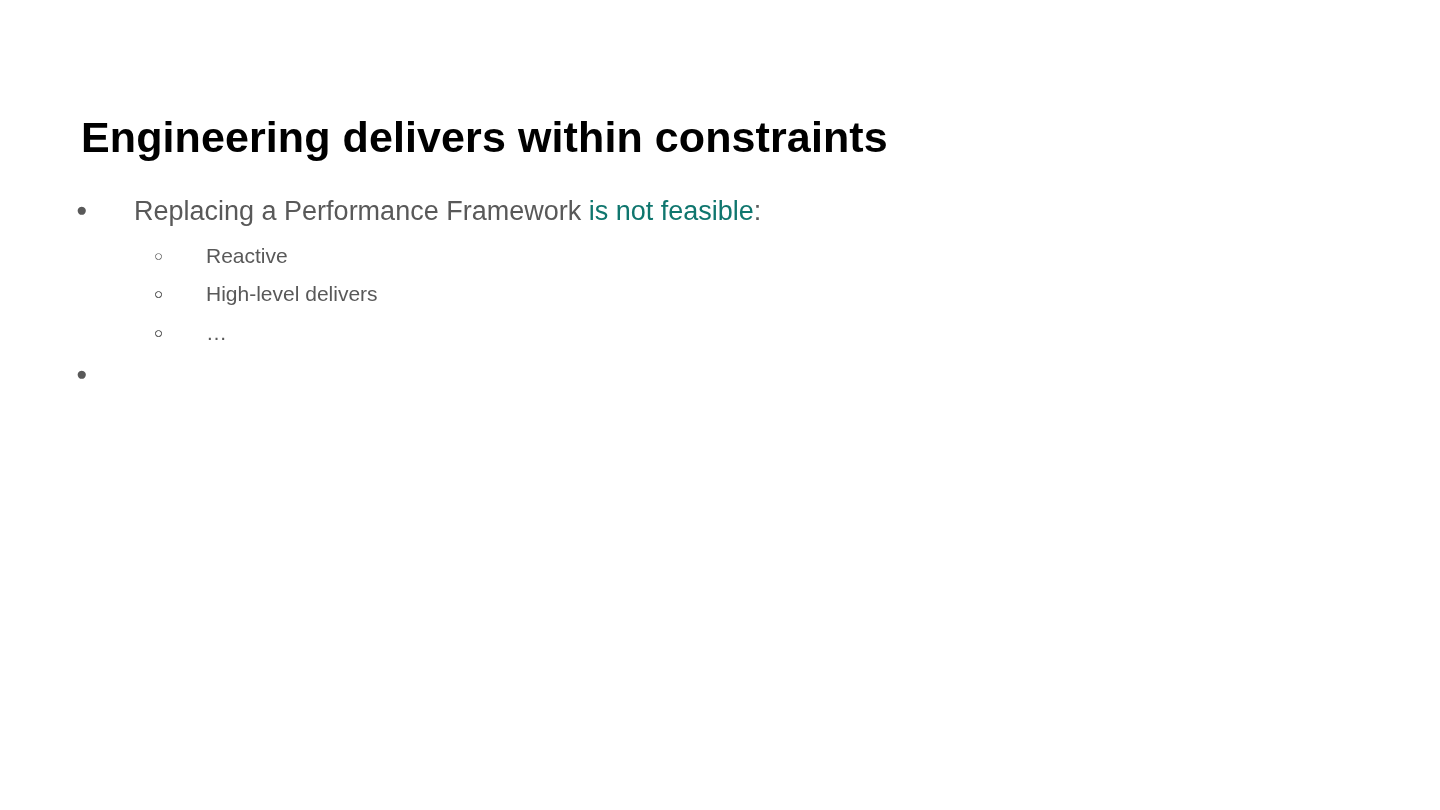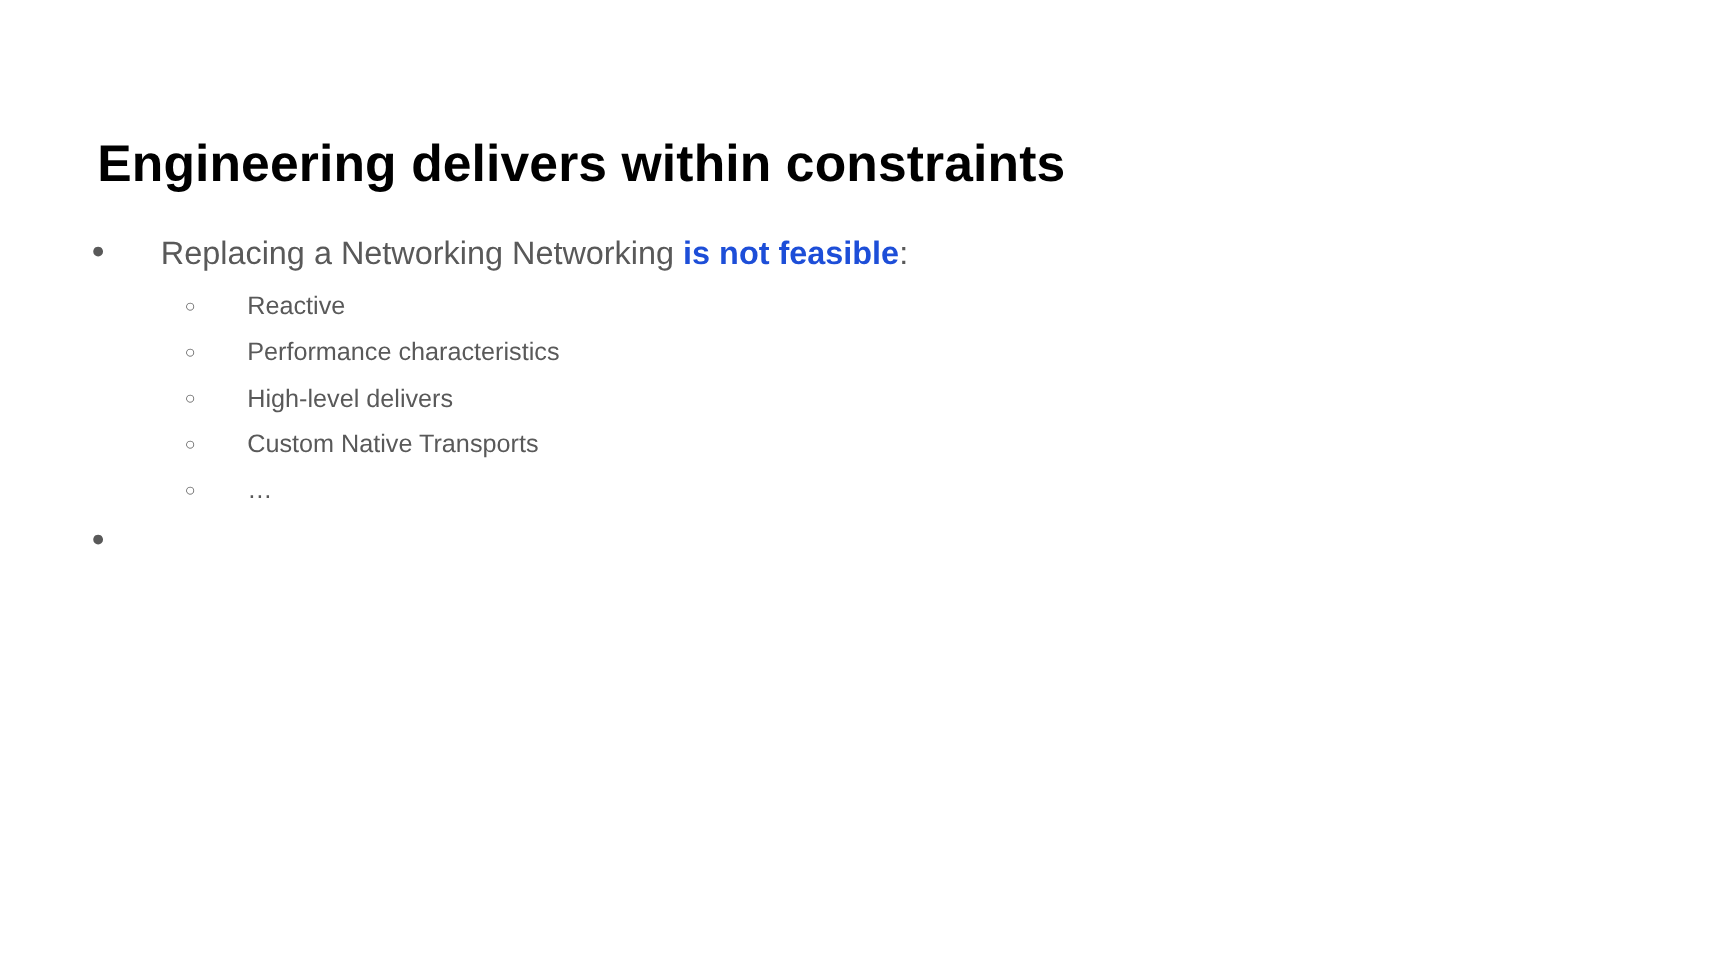--- a/index.html
+++ b/index.html
@@ -77,57 +77,55 @@
   li.l2 > .bullet2 {
     position: absolute;
     left: 20px;
     top: 0;
     width: 20px;
     font-size: 15px;
     line-height: 2.5;
     color: #595959;
   }
   .strong {
-    font-weight: bold;
-    color: #1d4ed8;
+    font-weight: normal;
+    color: #0f766e;
   }
   .line2 {
     display: block;
   }
 </style>
 </head>
 <body>
 
 <div class="slide">
 
   <h1 class="slide-title">Engineering delivers within constraints</h1>
 
   <div class="body-block">
     <ul class="level1">
 
       <li class="l1">
         <span class="bullet1">●</span>
-        <span>Replacing a Networking Networking </span><span class="strong">is not feasible</span><span>:</span>
+        <span>Replacing a Performance Framework </span><span class="strong">is not feasible</span><span>:</span>
 
         <ul class="level2">
           <li class="l2">
             <span class="bullet2">○</span>
             <span>Reactive</span>
           </li>
           <li class="l2">
             <span class="bullet2">○</span>
-            <span>Performance characteristics</span>
           </li>
           <li class="l2">
             <span class="bullet2">○</span>
             <span>High-level delivers</span>
           </li>
           <li class="l2">
             <span class="bullet2">○</span>
-            <span>Custom Native Transports</span>
           </li>
           <li class="l2">
             <span class="bullet2">○</span>
             <span>…</span>
           </li>
         </ul>
       </li>
 
       <li class="l1">
         <span class="bullet1">●</span>

